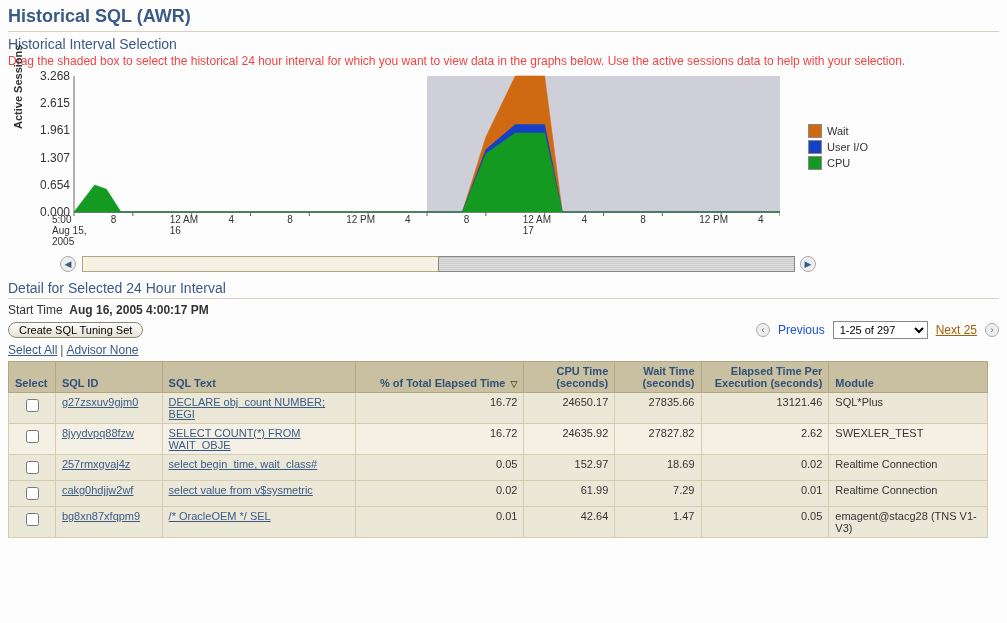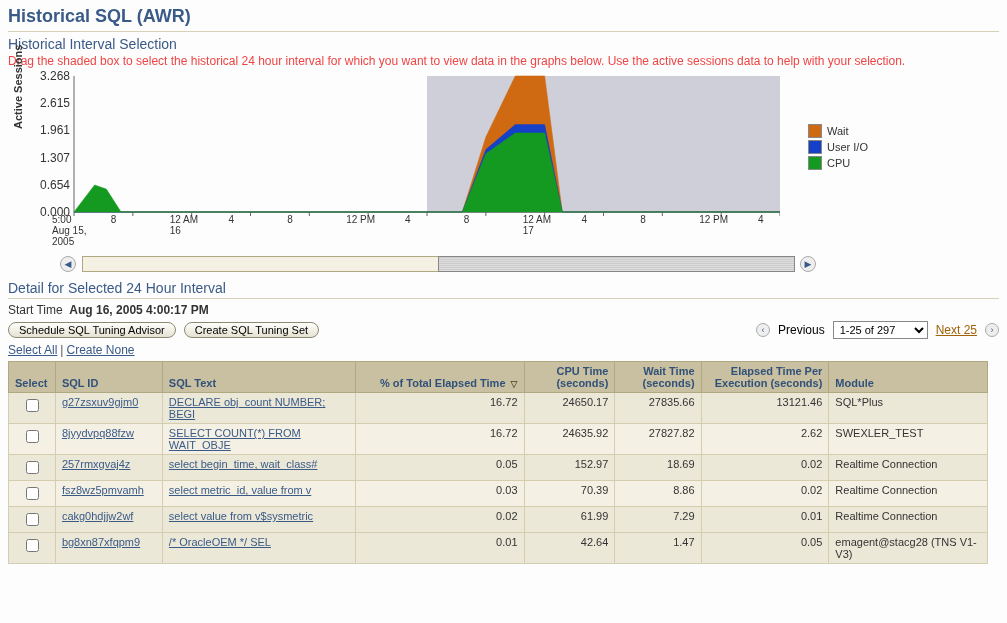--- a/index.html
+++ b/index.html
@@ -173,21 +173,21 @@
     cursor: pointer;
   }
   .toolbar .spacer { flex: 1; }
   .nav-link {
     color: #a16207;
     text-decoration: underline;
     cursor: pointer;
     font-size: 12px;
   }
   .nav-label-disabled {
-    color: #000000;
+    color: #1d4ed8;
     font-size: 12px;
   }
   .nav-circle {
     display: inline-block;
     width: 12px; height: 12px;
     border: 1px solid #aaa;
     border-radius: 50%;
     color: #3a5a87;
     font-size: 9px;
     text-align: center;
@@ -352,34 +352,33 @@
 
   <h2 class="section-title">Detail for Selected 24 Hour Interval</h2>
   <hr class="sep">
 
   <div class="start-time">
     <span>Start Time</span>&nbsp;
     <span class="val">Aug 16, 2005 4:00:17 PM</span>
   </div>
 
   <div class="toolbar">
-    <button class="btn">Schedule SQL Tuning Advisor</button>
     <button class="btn">Create SQL Tuning Set</button>
     <span class="spacer"></span>
     <span class="nav-circle">‹</span>
     <span class="nav-label-disabled">Previous</span>
     <select class="select-range">
       <option>1-25 of 297</option>
     </select>
     <a class="nav-link">Next 25</a>
     <span class="nav-circle">›</span>
   </div>
 
   <div class="sel-links">
-    <a>Select All</a><span class="divider">|</span><a>Create None</a>
+    <a>Select All</a><span class="divider">|</span><a>Advisor None</a>
   </div>
 
   <table class="sql-table">
     <thead>
       <tr>
         <th class="col-select">Select</th>
         <th class="col-sqlid">SQL ID</th>
         <th class="col-text">SQL Text</th>
         <th class="col-pct num">
           <span>% of Total Elapsed Time</span>
@@ -415,30 +414,20 @@
         <tr class="alt">
           <td class="col-select" style="text-align:center;"><input type="checkbox" class="chk" style=""></td>
           <td><a>257rmxgvaj4z</a></td>
           <td><a>select begin_time, wait_class#</a></td>
           <td class="num">0.05</td>
           <td class="num">152.97</td>
           <td class="num">18.69</td>
           <td class="num">0.02</td>
           <td>Realtime Connection</td>
         </tr>
-        <tr>
-          <td class="col-select" style="text-align:center;"><input type="checkbox" class="chk" style=""></td>
-          <td><a>fsz8wz5pmvamh</a></td>
-          <td><a>select metric_id, value from v</a></td>
-          <td class="num">0.03</td>
-          <td class="num">70.39</td>
-          <td class="num">8.86</td>
-          <td class="num">0.02</td>
-          <td>Realtime Connection</td>
-        </tr>
         <tr class="alt">
           <td class="col-select" style="text-align:center;"><input type="checkbox" class="chk" style=""></td>
           <td><a>cakg0hdjjw2wf</a></td>
           <td><a>select value from v$sysmetric</a></td>
           <td class="num">0.02</td>
           <td class="num">61.99</td>
           <td class="num">7.29</td>
           <td class="num">0.01</td>
           <td>Realtime Connection</td>
         </tr>

